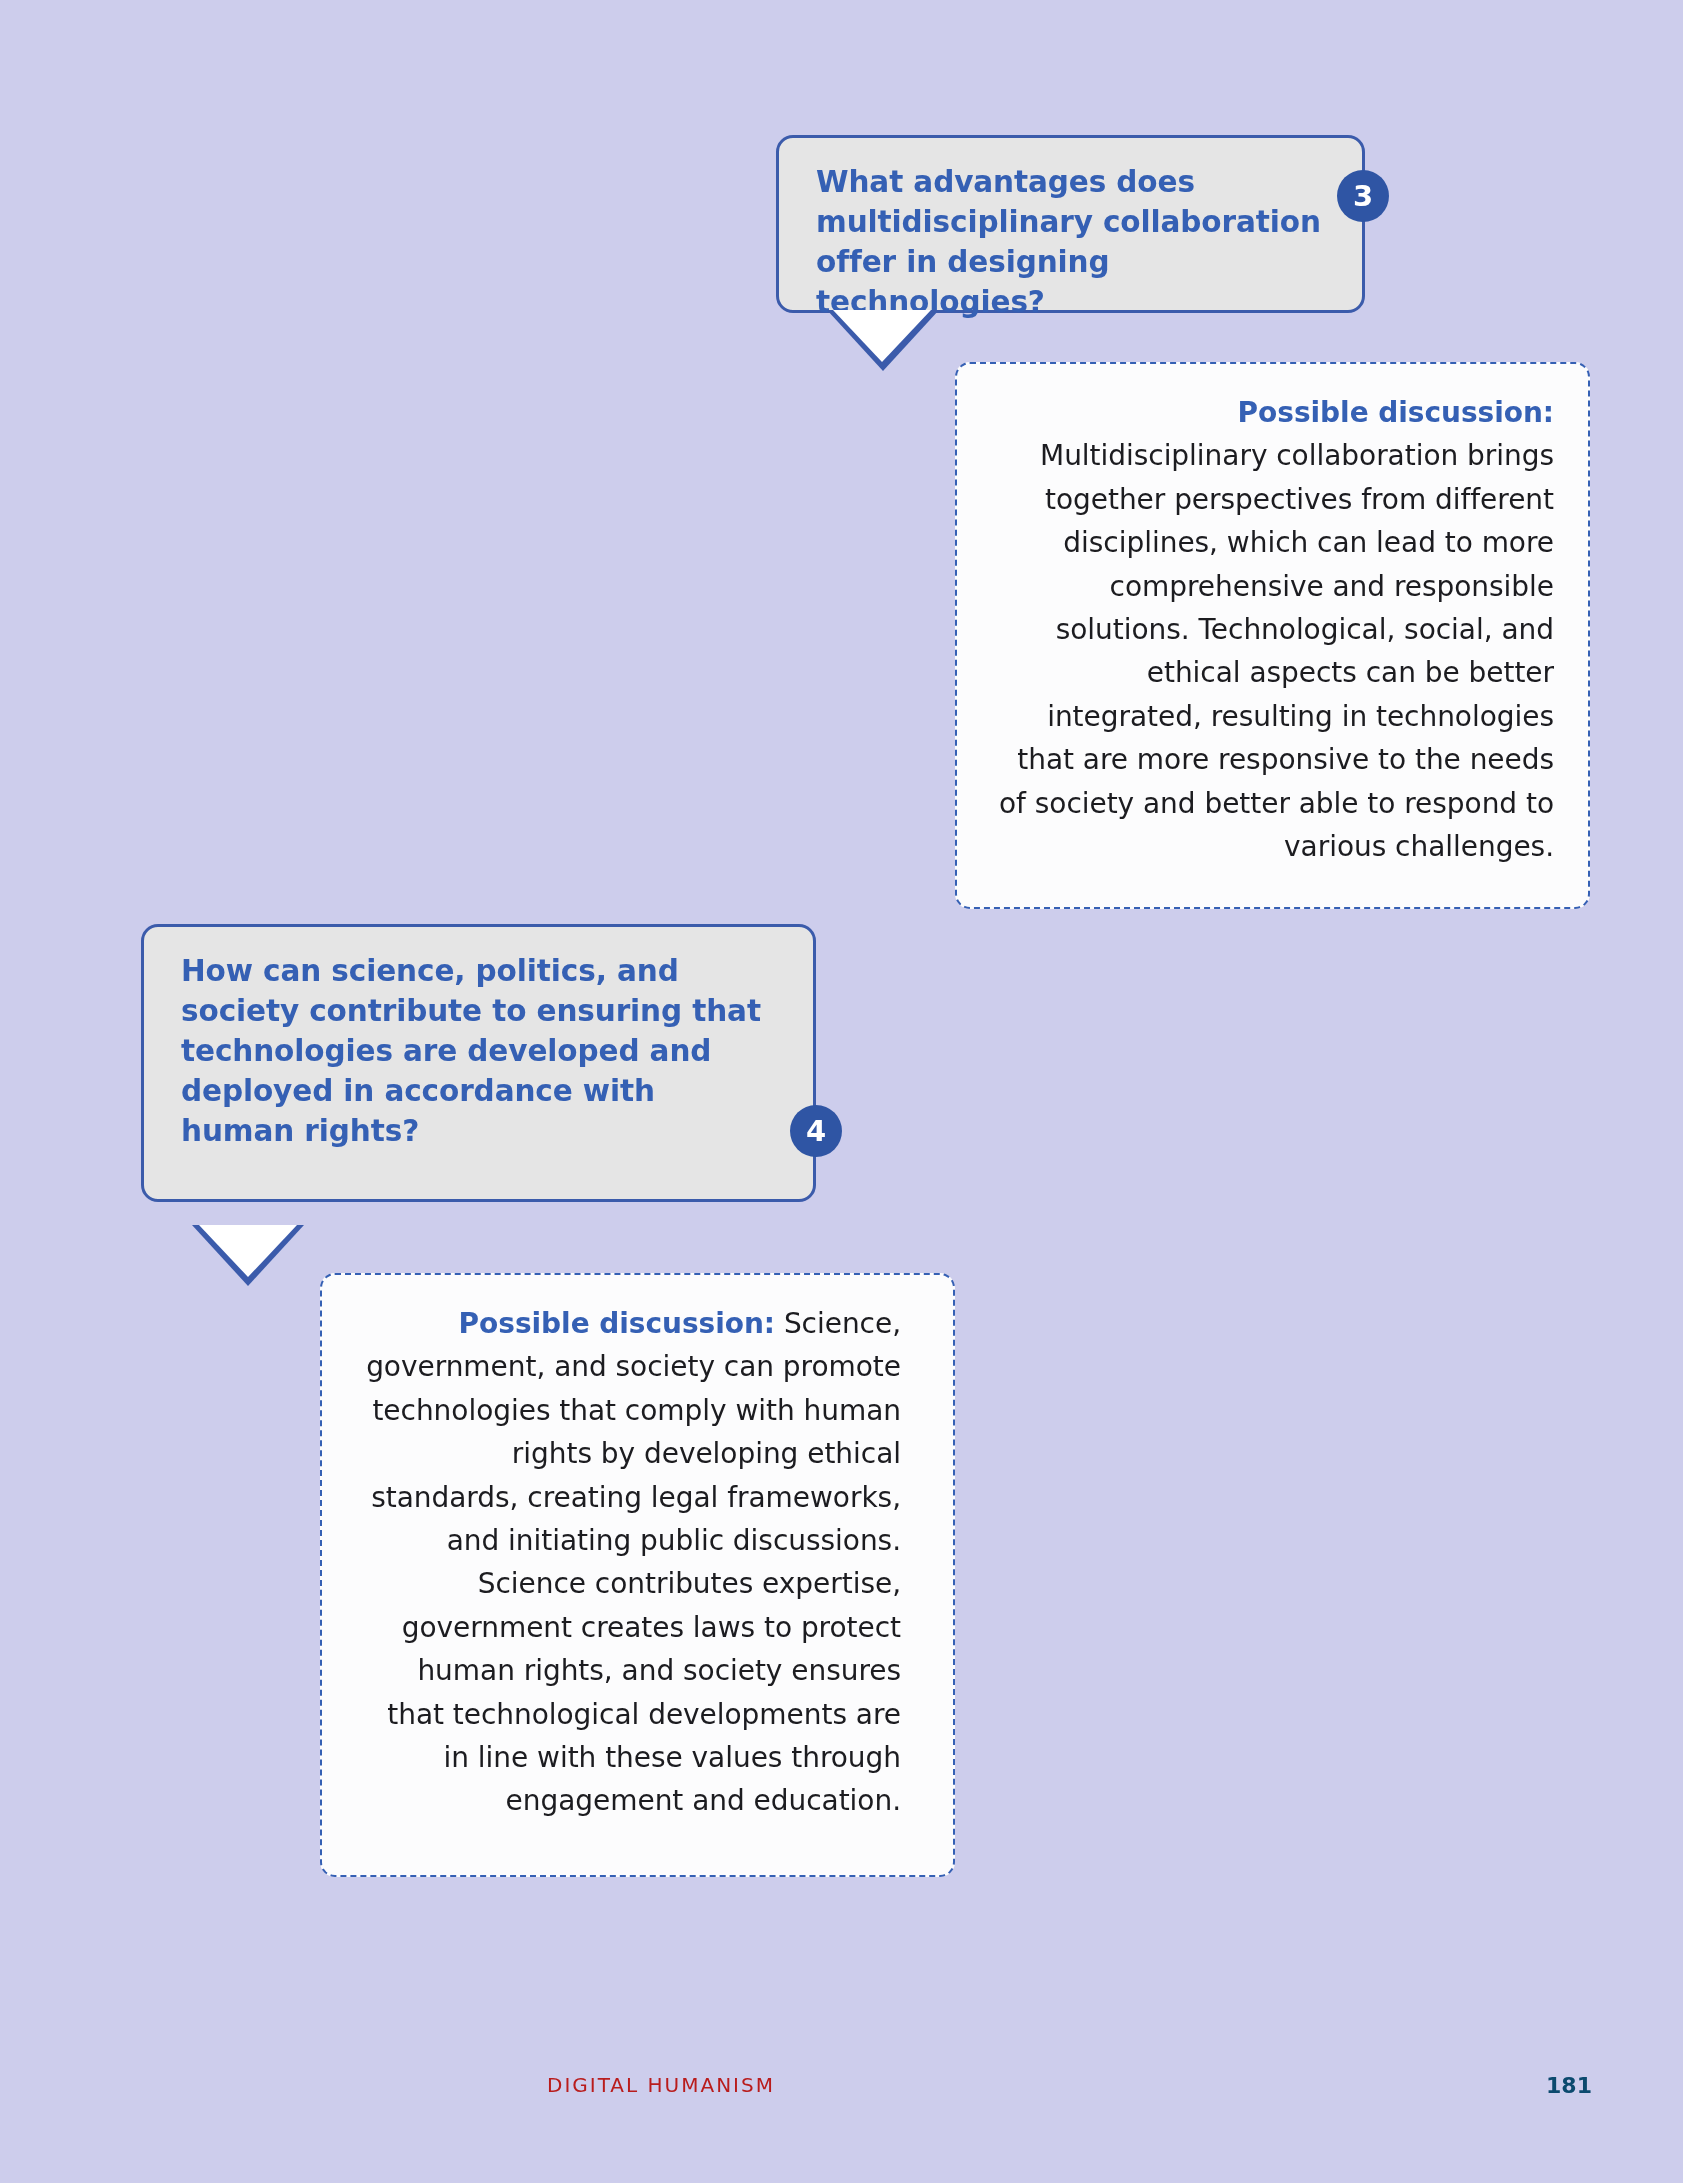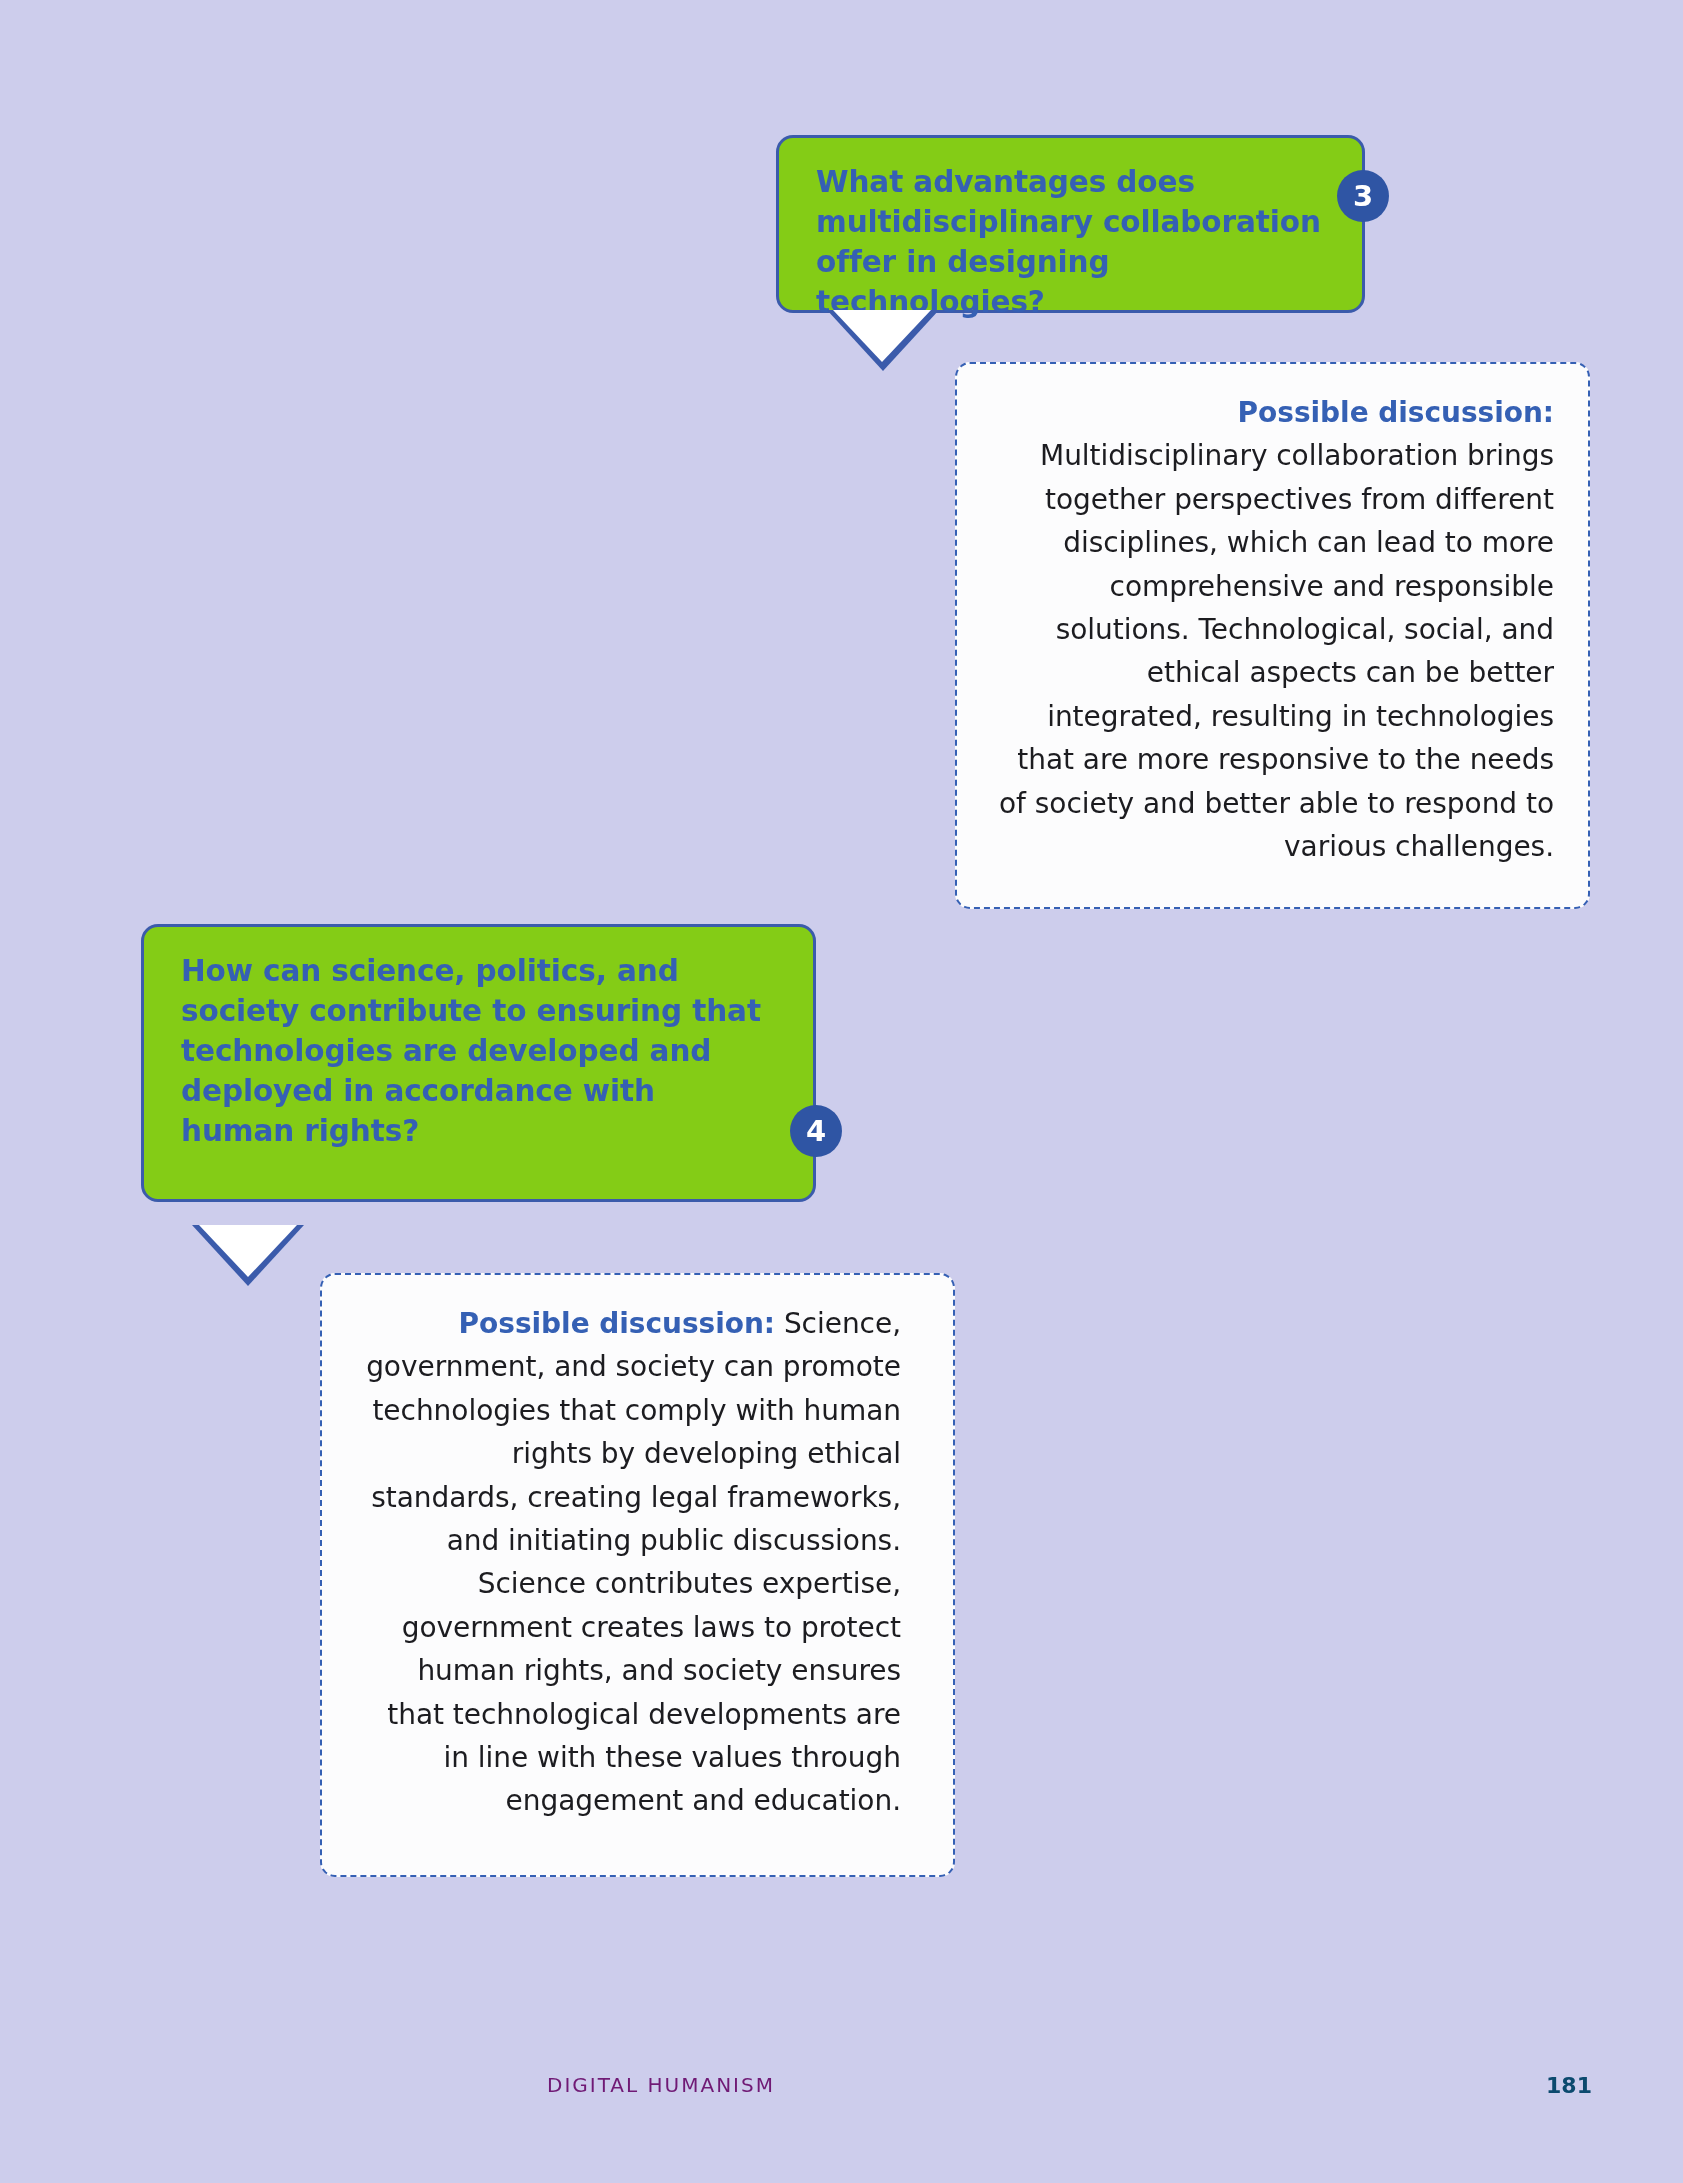--- a/index.html
+++ b/index.html
@@ -18,21 +18,21 @@
 
   .page {
     position: relative;
     width: 1683px;
     height: 2183px;
   }
 
   
   .bubble {
     position: absolute;
-    background: #84cc16;
+    background: #e5e5e5;
     border: 3.4px solid #3b5bab;
     border-radius: 17px;
     box-sizing: border-box;
     z-index: 3;
   }
   .bubble-text {
     color: #3560b4;
     font-weight: bold;
     font-size: 29.5px;
     line-height: 1.36;
@@ -102,21 +102,21 @@
     right: 0;
     bottom: 76px;
     height: 34px;
   }
   .footer-title {
     position: absolute;
     left: 547px;
     top: 0;
     font-size: 20px;
     letter-spacing: 2px;
-    color: #701a75;
+    color: #b91c1c;
     white-space: nowrap;
   }
   .footer-page {
     position: absolute;
     right: 91px;
     top: 0;
     font-size: 22px;
     font-weight: bold;
     color: #0c4a6e;
   }

